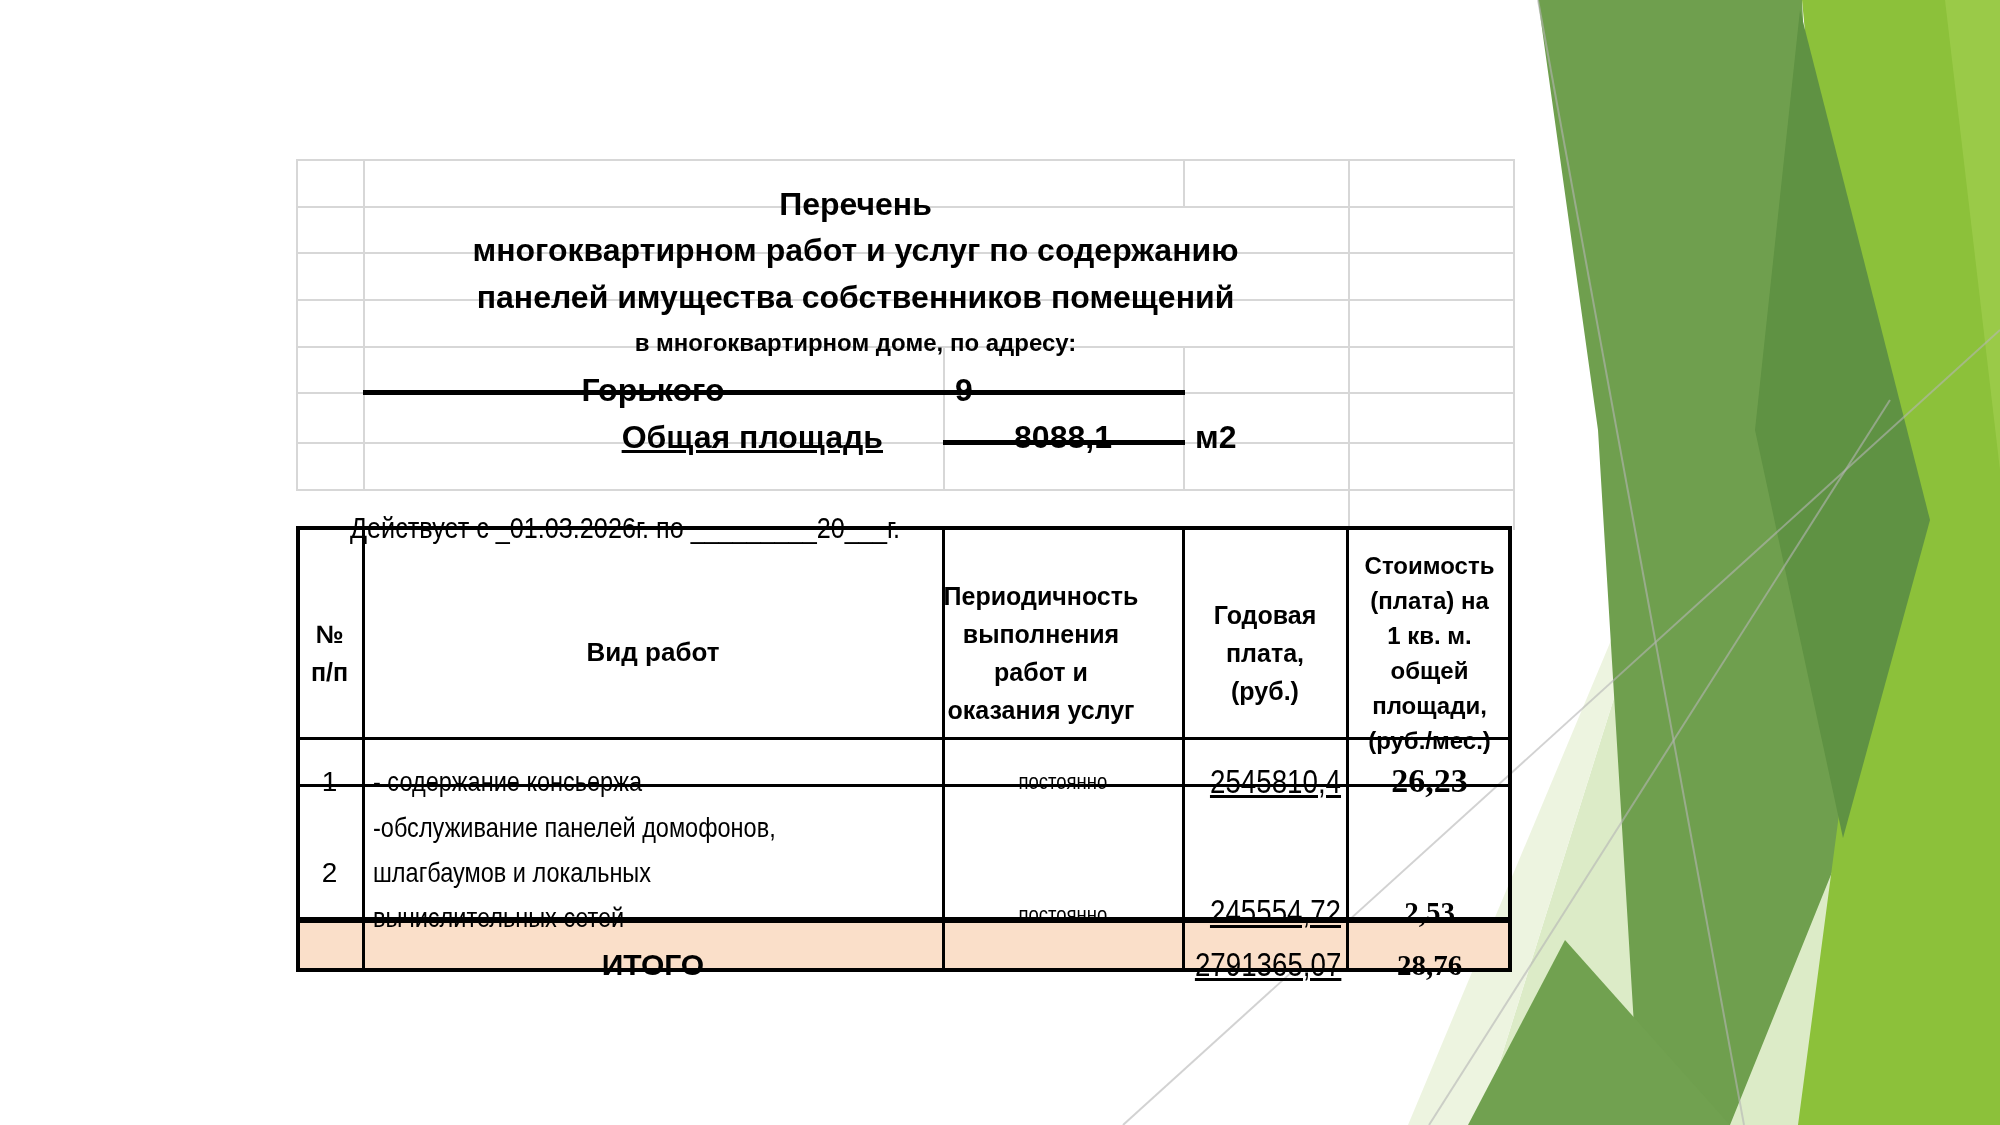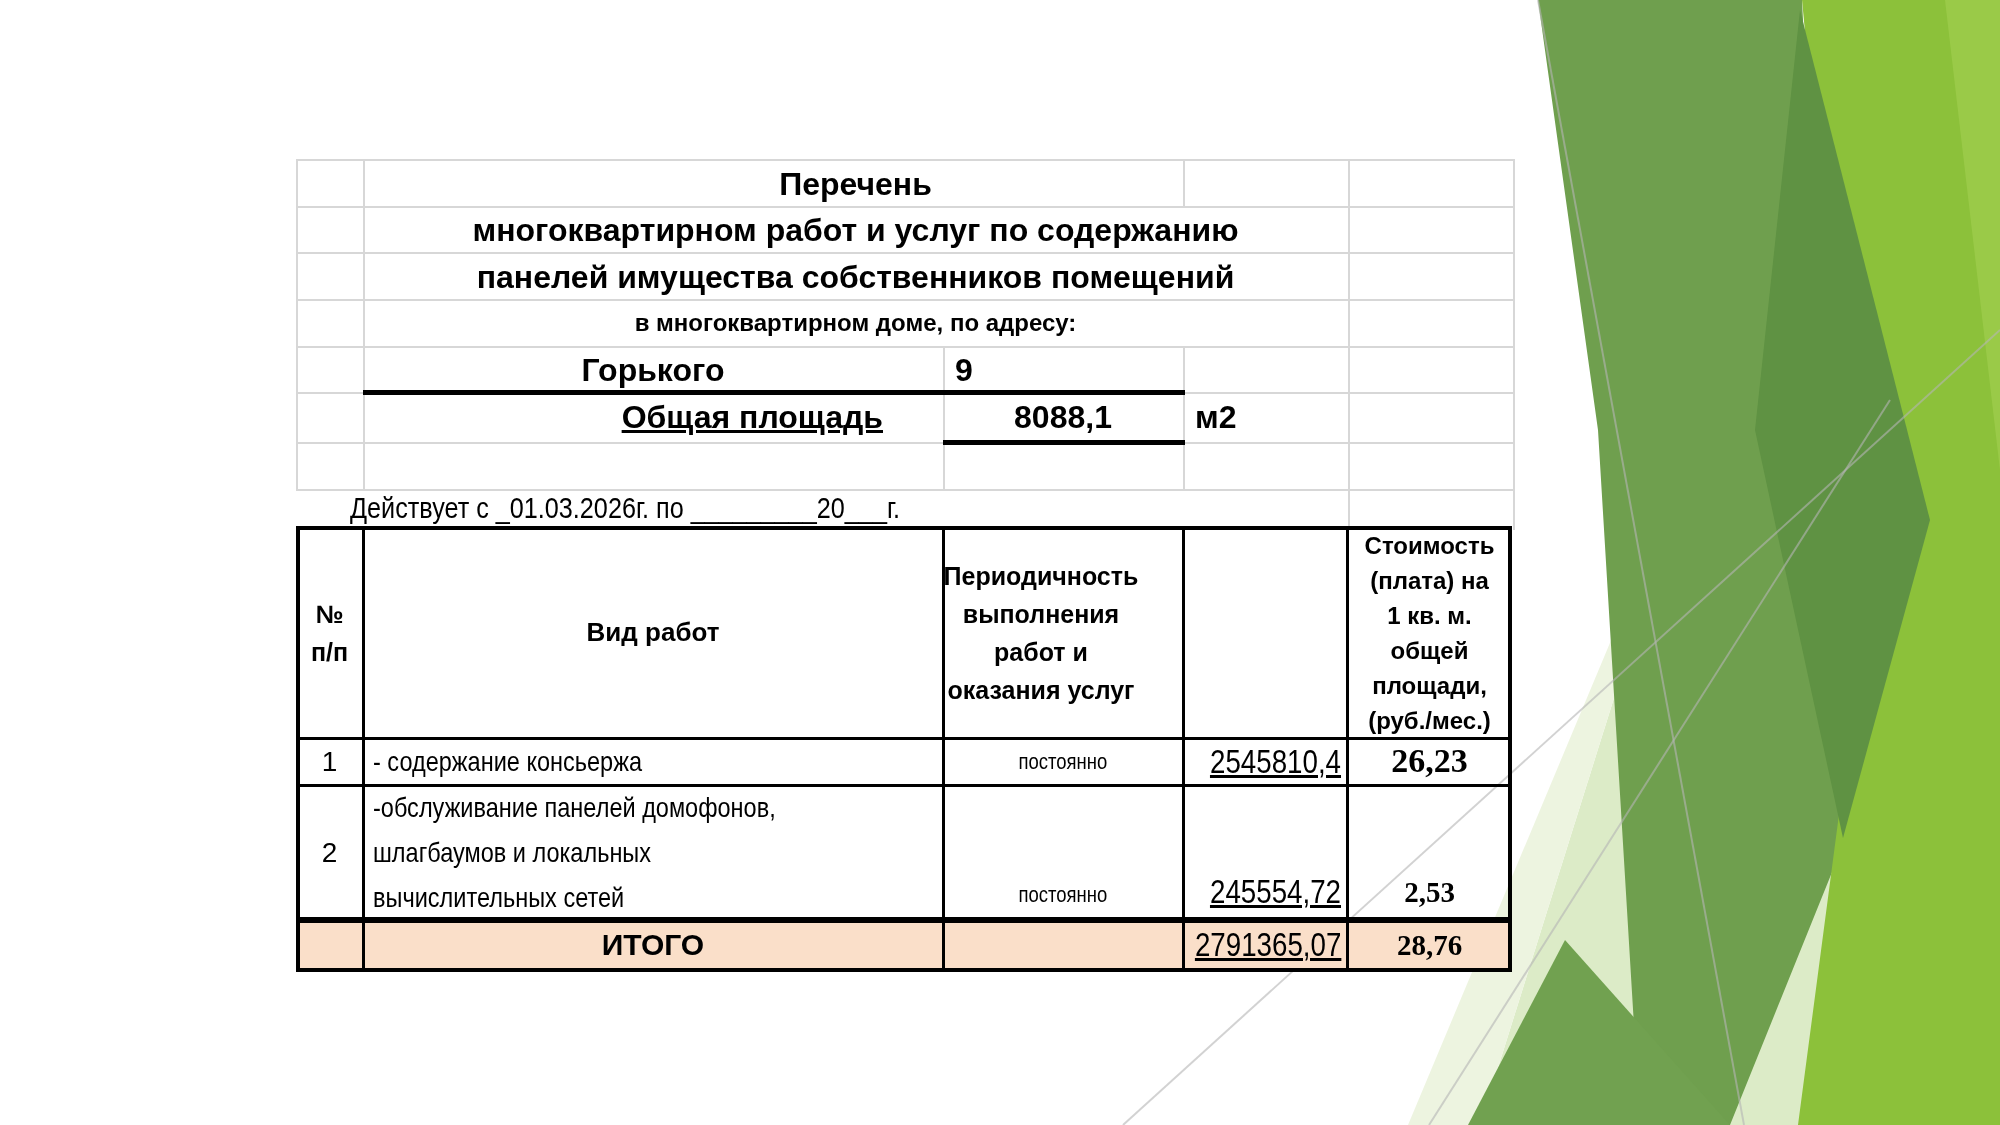--- a/index.html
+++ b/index.html
@@ -2,21 +2,21 @@
 <html><head>
 <meta charset="utf-8">
 <style>
   html,body{margin:0;padding:0;background:#ffffff;}
   #slide{position:relative;width:2000px;height:1125px;background:#ffffff;overflow:hidden;
          font-family:"Liberation Sans","DejaVu Sans",sans-serif;color:#000;}
   #bg{position:absolute;left:0;top:0;z-index:0;}
   .gl{position:absolute;background:#d7d7d7;z-index:1;}
   .bk{position:absolute;background:#000;z-index:3;}
   .cell{position:absolute;display:flex;align-items:center;box-sizing:border-box;
-        white-space:pre-line;z-index:4;line-height:1.25;}
+        white-space:pre-line;z-index:4;line-height:1.25;margin-top:20px;}
   .c{justify-content:center;text-align:center;}
   .l{justify-content:flex-start;text-align:left;}
   .r{justify-content:flex-end;text-align:right;text-decoration:underline;}
   .bot{align-items:flex-end;}
   .b{font-weight:bold;}
   .serif{font-family:"Liberation Serif","DejaVu Serif",serif;font-weight:bold;}
   .cond{display:inline-block;transform:scaleX(0.84);transform-origin:50% 50%;}
   .cond-l{display:inline-block;transform:scaleX(0.84);transform-origin:0 50%;}
   .cond-r{display:inline-block;transform:scaleX(0.84);transform-origin:100% 50%;}
   .tborder{position:absolute;border:4px solid #000;box-sizing:border-box;z-index:2;}
@@ -86,20 +86,23 @@
   <div class="bk" style="left:296px;top:784px;width:1216px;height:3px"></div>
   <div class="bk" style="left:296px;top:917px;width:1216px;height:6px"></div>
 
   <div class="cell c b" style="left:296px;top:528px;width:67px;height:209px;font-size:25px;line-height:38px">№
 п/п</div>
   <div class="cell c b" style="left:363px;top:528px;width:580px;height:209px;font-size:26px">Вид работ</div>
   <div class="cell c b" style="left:921px;top:528px;width:240px;height:209px;font-size:25px;line-height:38px">Периодичность
 выполнения
 работ и
 оказания услуг</div>
+  <div class="cell c b" style="left:1183px;top:528px;width:164px;height:209px;font-size:25px;line-height:38px">Годовая
+плата,
+(руб.)</div>
   <div class="cell c b" style="left:1347px;top:528px;width:165px;height:209px;font-size:24px;line-height:35px">Стоимость
 (плата) на
 1 кв. м.
 общей
 площади,
 (руб./мес.)</div>
 
   <div class="cell c" style="left:296px;top:739px;width:67px;height:45px;font-size:28px">1</div>
   <div class="cell l" style="left:363px;top:739px;width:580px;height:45px;font-size:28px;padding-left:10px"><span class="cond-l"> - содержание консьержа</span></div>
   <div class="cell c" style="left:943px;top:739px;width:240px;height:45px;font-size:22px"><span class="cond">постоянно</span></div>

